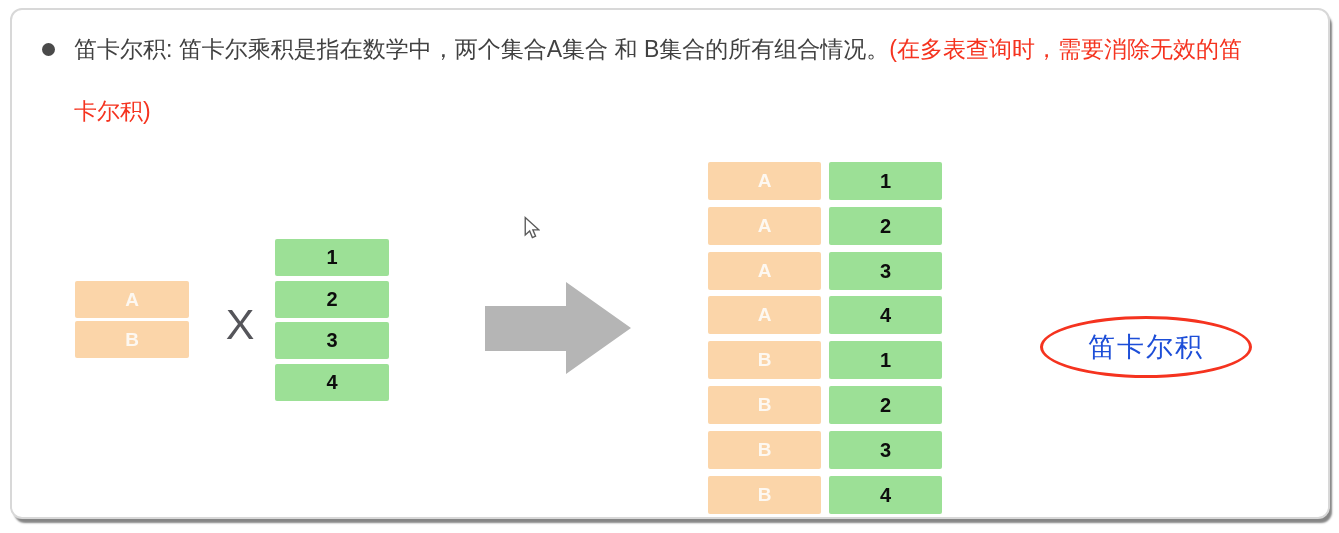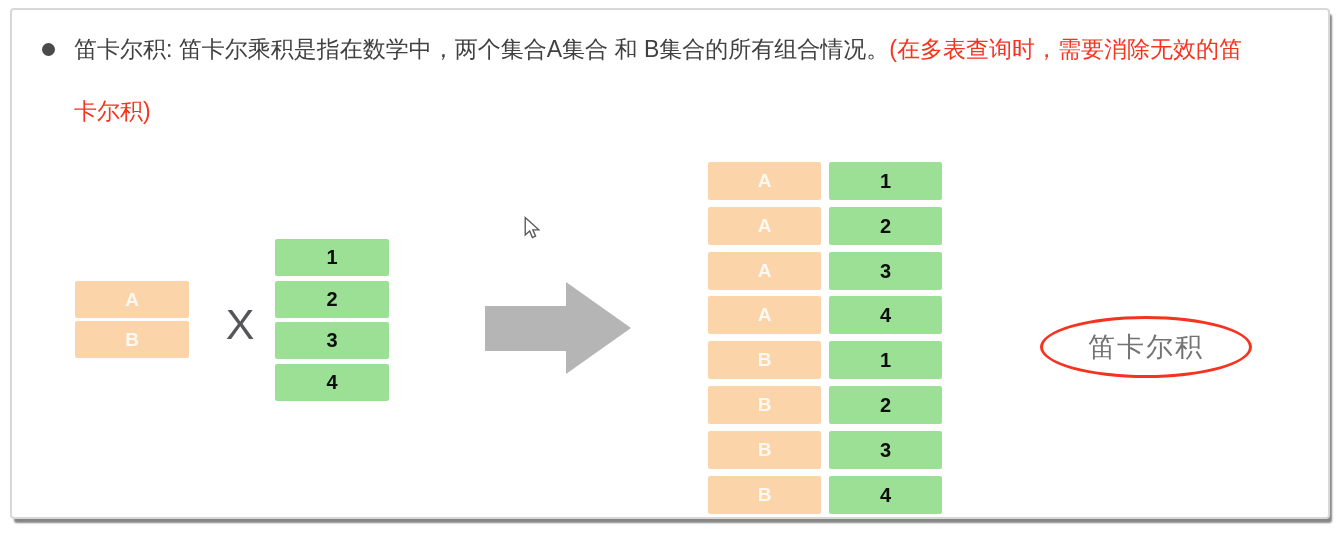--- a/index.html
+++ b/index.html
@@ -10,21 +10,21 @@
     background: #ffffff;
     font-family: "Liberation Sans", sans-serif;
     overflow: hidden;
   }
   .card {
     position: absolute;
     left: 10px; top: 8px;
     width: 1320px; height: 511px;
     background: #ffffff;
     border: 2px solid #d8d8d8;
-    border-radius: 4px;
+    border-radius: 12px;
     box-shadow: 3px 5px 2px -1px #868686;
   }
   .bullet {
     position: absolute;
     left: 30px; top: 33px;
     width: 13px; height: 13px;
     border-radius: 50%;
     background: #4a4a4a;
   }
   .intro {
@@ -78,21 +78,21 @@
   }
   .ellipse {
     position: absolute;
     left: 1028px; top: 306px;
     width: 212px; height: 62px;
     border: 3px solid #f5331f;
     border-radius: 50%;
     display: flex;
     align-items: center;
     justify-content: center;
-    color: #737373;
+    color: #1d4ed8;
     font-size: 27px;
     letter-spacing: 2px;
     background: #ffffff;
   }
 </style>
 </head>
 <body>
 
 <div class="card">
 

